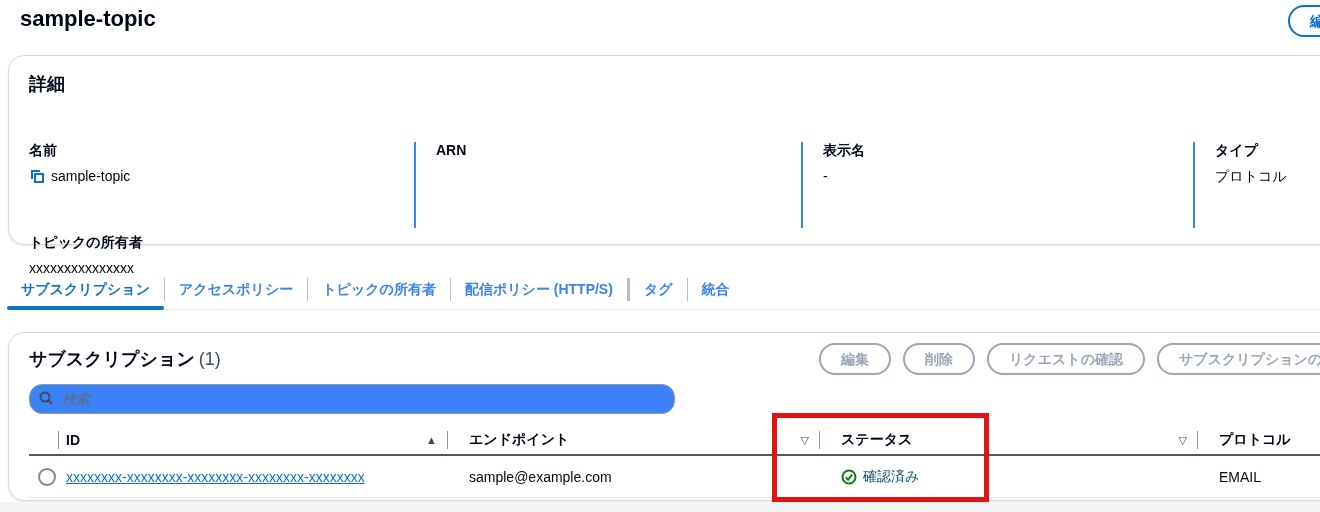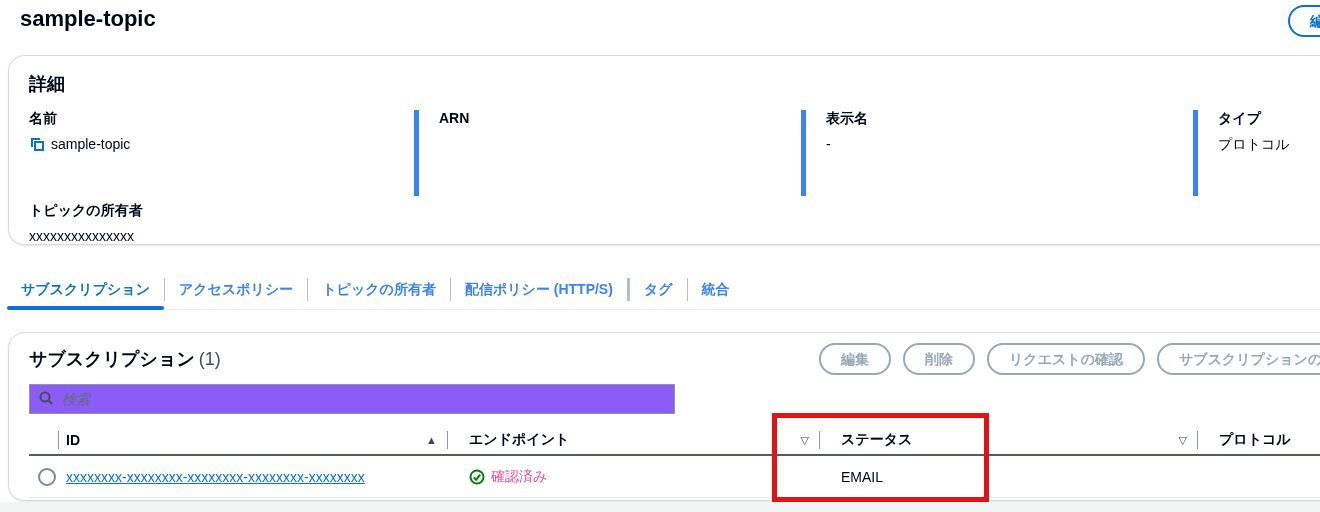--- a/index.html
+++ b/index.html
@@ -14,61 +14,61 @@
   .btn { height:32px; border-radius:16px; background:#fff; font-weight:bold; font-size:14px;
          padding:0 20px; white-space:nowrap; cursor:pointer; line-height:28px; }
   .btn-primary-outline { position:absolute; top:5px; left:1288px; border:2px solid #0972d3; color:#0972d3; }
   
   .card { position:absolute; left:8px; width:1350px; background:#fff;
           border:1px solid #d5dbdb; border-radius:16px;
           box-shadow:0 1px 2px rgba(0,7,22,.10); padding:14px 20px; }
   .details-card { top:55px; height:190px; }
   .card-heading { font-size:18px; font-weight:bold; margin:2px 0 14px 0; }
   .fields-grid { display:grid; grid-template-columns:385px 387px 392px 1fr; }
-  .fcol { padding:0 16px 4px 0; min-height:86px; }
-  .fcol + .fcol { border-left:5px solid #3b82f6; padding-left:20px; }
+  .fcol { padding:0 16px 4px 0; min-height:86px;margin-top:32px; }
+  .fcol + .fcol { border-left:2px solid #3b82f6; padding-left:20px; }
   .flabel { font-weight:bold; margin-bottom:6px; }
   .fvalue { line-height:20px; }
   .value-arn { max-width:314px; word-break:break-all; }
   .copy-icon { display:inline-block; vertical-align:-3px; margin-right:6px; cursor:pointer; }
   .owner-field { margin-top:6px; }
   
   .tabs { position:absolute; top:270px; left:7px; width:1313px; height:40px;
           display:flex; align-items:stretch; border-bottom:1px solid #e9ebed; }
   .tab { display:flex; align-items:center; padding:0 14px; font-weight:bold; font-size:14px;
          color:#3b82f6; position:relative; cursor:pointer; white-space:nowrap; }
   .tab.active { color:#0972d3; }
   .tab.active::after { content:""; position:absolute; left:0; right:0; bottom:-1px; height:4px;
                        border-radius:2px; background:#0972d3; }
   .tab-divider { width:1px; background:#b6bec9; margin:8px 0; }
   
   .subs-card { top:332px; height:169px; }
   .subs-heading { font-size:18px; font-weight:bold; margin:0; display:inline; }
   .subs-count { font-size:18px; font-weight:normal; color:#414d5c; }
   .toolbar { position:absolute; top:10px; left:810px; display:flex; gap:12px; }
   .btn-disabled { border:2px solid #9ba7b6; color:#9ba7b6; cursor:default; }
-  .search-box { margin-top:13px; width:646px; height:30px; border:1px solid #8d99a8; border-radius:0;
-                display:flex; align-items:center; padding:0 8px; gap:6px; background:#8b5cf6; }
+  .search-box { margin-top:13px; width:646px; height:30px; border:1px solid #8d99a8; border-radius:13px;
+                display:flex; align-items:center; padding:0 8px; gap:6px; background:#3b82f6; }
   .search-box input { border:none; outline:none; flex:1; font-size:14px; font-family:inherit; color:#000716; background:transparent; }
   .search-box input::placeholder { font-style:italic; color:#5f6b7a; }
   
   .tbl { margin-top:12px; }
   .thead, .trow { display:grid; grid-template-columns:29px 389px 372px 378px 1fr; align-items:center; }
   .thead { height:30px; border-bottom:2px solid #545b64; }
   .th { display:flex; align-items:center; height:100%; position:relative; padding:0 10px 0 8px;
         font-weight:bold; cursor:pointer; }
   .th.pad-lg, .td.pad-lg { padding-left:22px; }
   .th::before { content:""; position:absolute; left:0; top:5px; bottom:5px; width:1px; background:#8d99a8; }
   .sort-glyph { margin-left:auto; color:#424650; font-size:11px; font-weight:normal; }
   .trow { height:42px; border-bottom:1px solid #e9ebed; }
   .td { padding:0 10px 0 8px; display:flex; align-items:flex-end; }
   .radio { width:18px; height:18px; border:2px solid #7d8998; border-radius:50%; background:#fff;
            margin-left:9px; cursor:pointer; }
   .id-link { color:#0972d3; text-decoration:underline; cursor:pointer; }
-  .status-ok { color:#ec4899; display:flex; align-items:center; gap:6px; }
+  .status-ok { color:#0c4a6e; display:flex; align-items:center; gap:6px; }
   
   .red-box { position:absolute; left:772px; top:413px; width:217px; height:89px;
              border:5px solid #e01414; z-index:9; pointer-events:none; }
   .bottom-strip { position:absolute; left:0; top:502px; width:1320px; height:10px; background:#f2f3f3; }
 </style>
 </head>
 <body>
 
 <h1 class="page-title">sample-topic</h1>
 <button class="btn btn-primary-outline">編集</button>
@@ -156,20 +156,21 @@
         <span>プロトコル</span>
       </div>
     </div>
     <div class="trow">
       <div class="td" style="padding:0;">
           <span class="radio"></span>
         </div>
       <div class="td">
         <a class="id-link">xxxxxxxx-xxxxxxxx-xxxxxxxx-xxxxxxxx-xxxxxxxx</a>
       </div>
+      <div class="td pad-lg">sample@example.com</div>
       <div class="td pad-lg">
         <span class="status-ok">
           <span><svg width="16" height="16" viewBox="0 0 16 16" style="vertical-align:-3px;">
                 <circle cx="8" cy="8" r="6.5" fill="none" stroke="#037f0c" stroke-width="2"></circle>
                 <path d="M4.8 8.4 L7.1 10.7 L11.2 5.6" fill="none" stroke="#037f0c" stroke-width="2"></path>
               </svg></span>
           <span>確認済み</span>
         </span>
       </div>
       <div class="td pad-lg">EMAIL</div>

